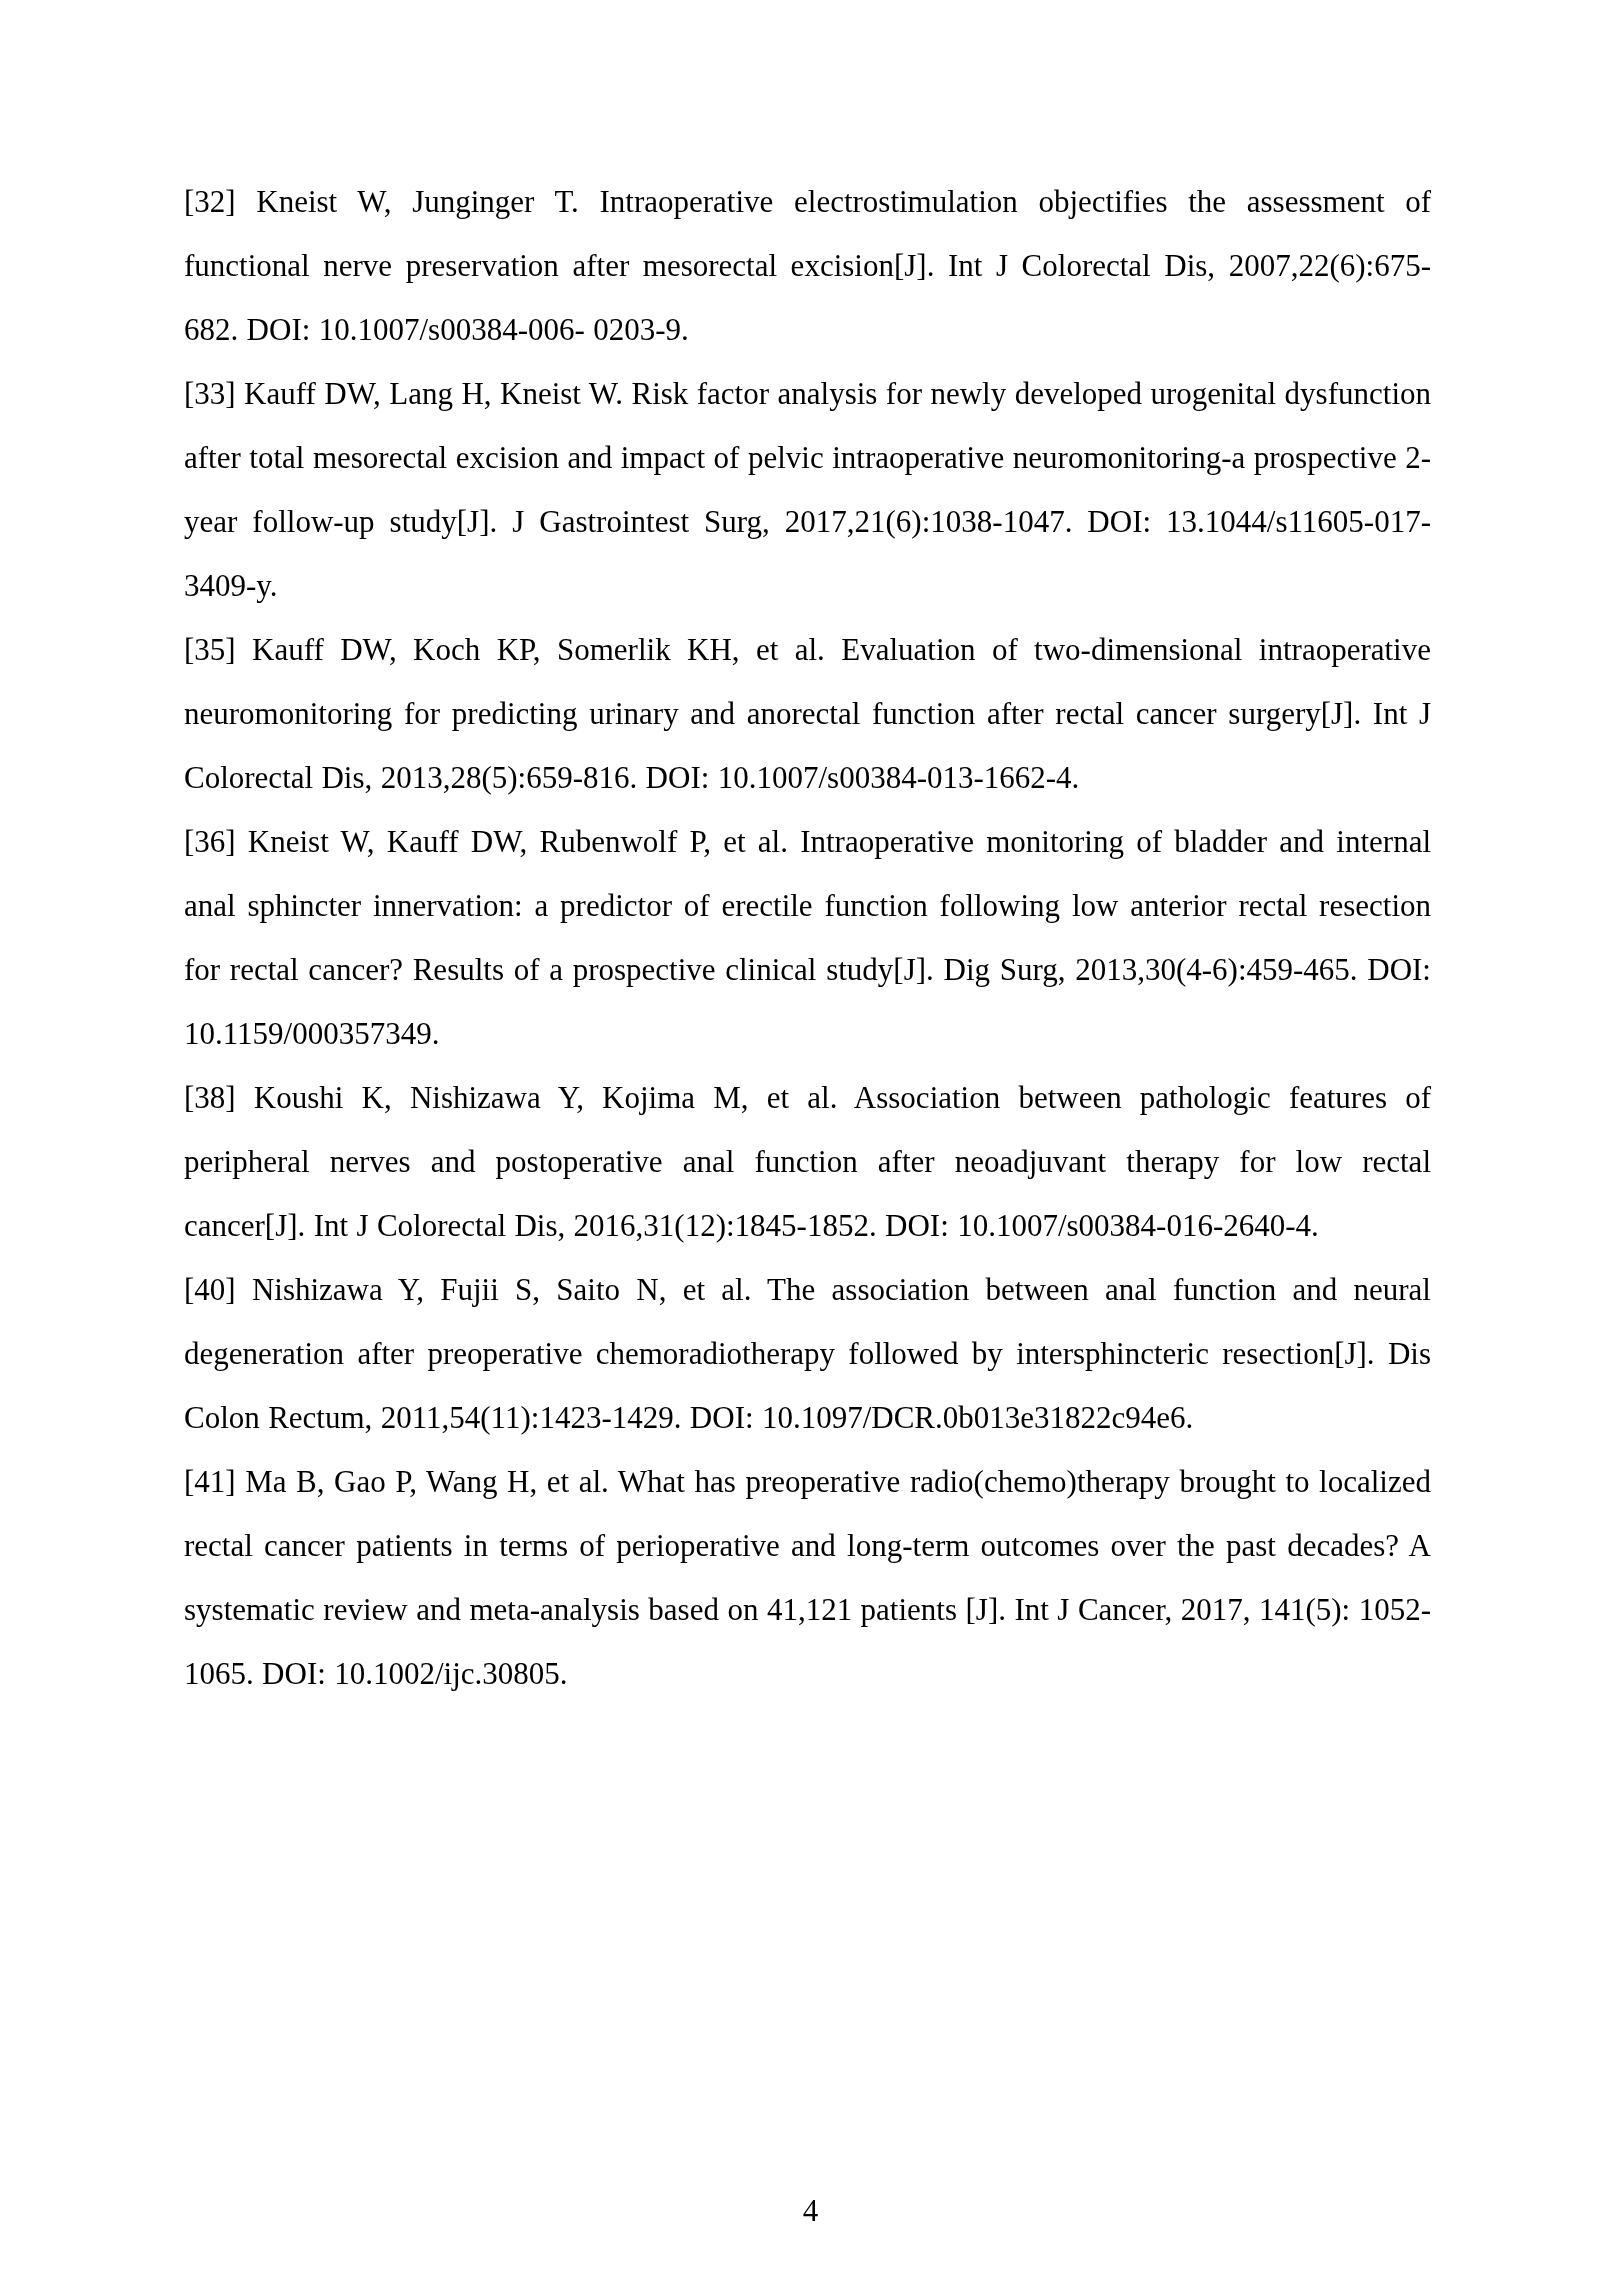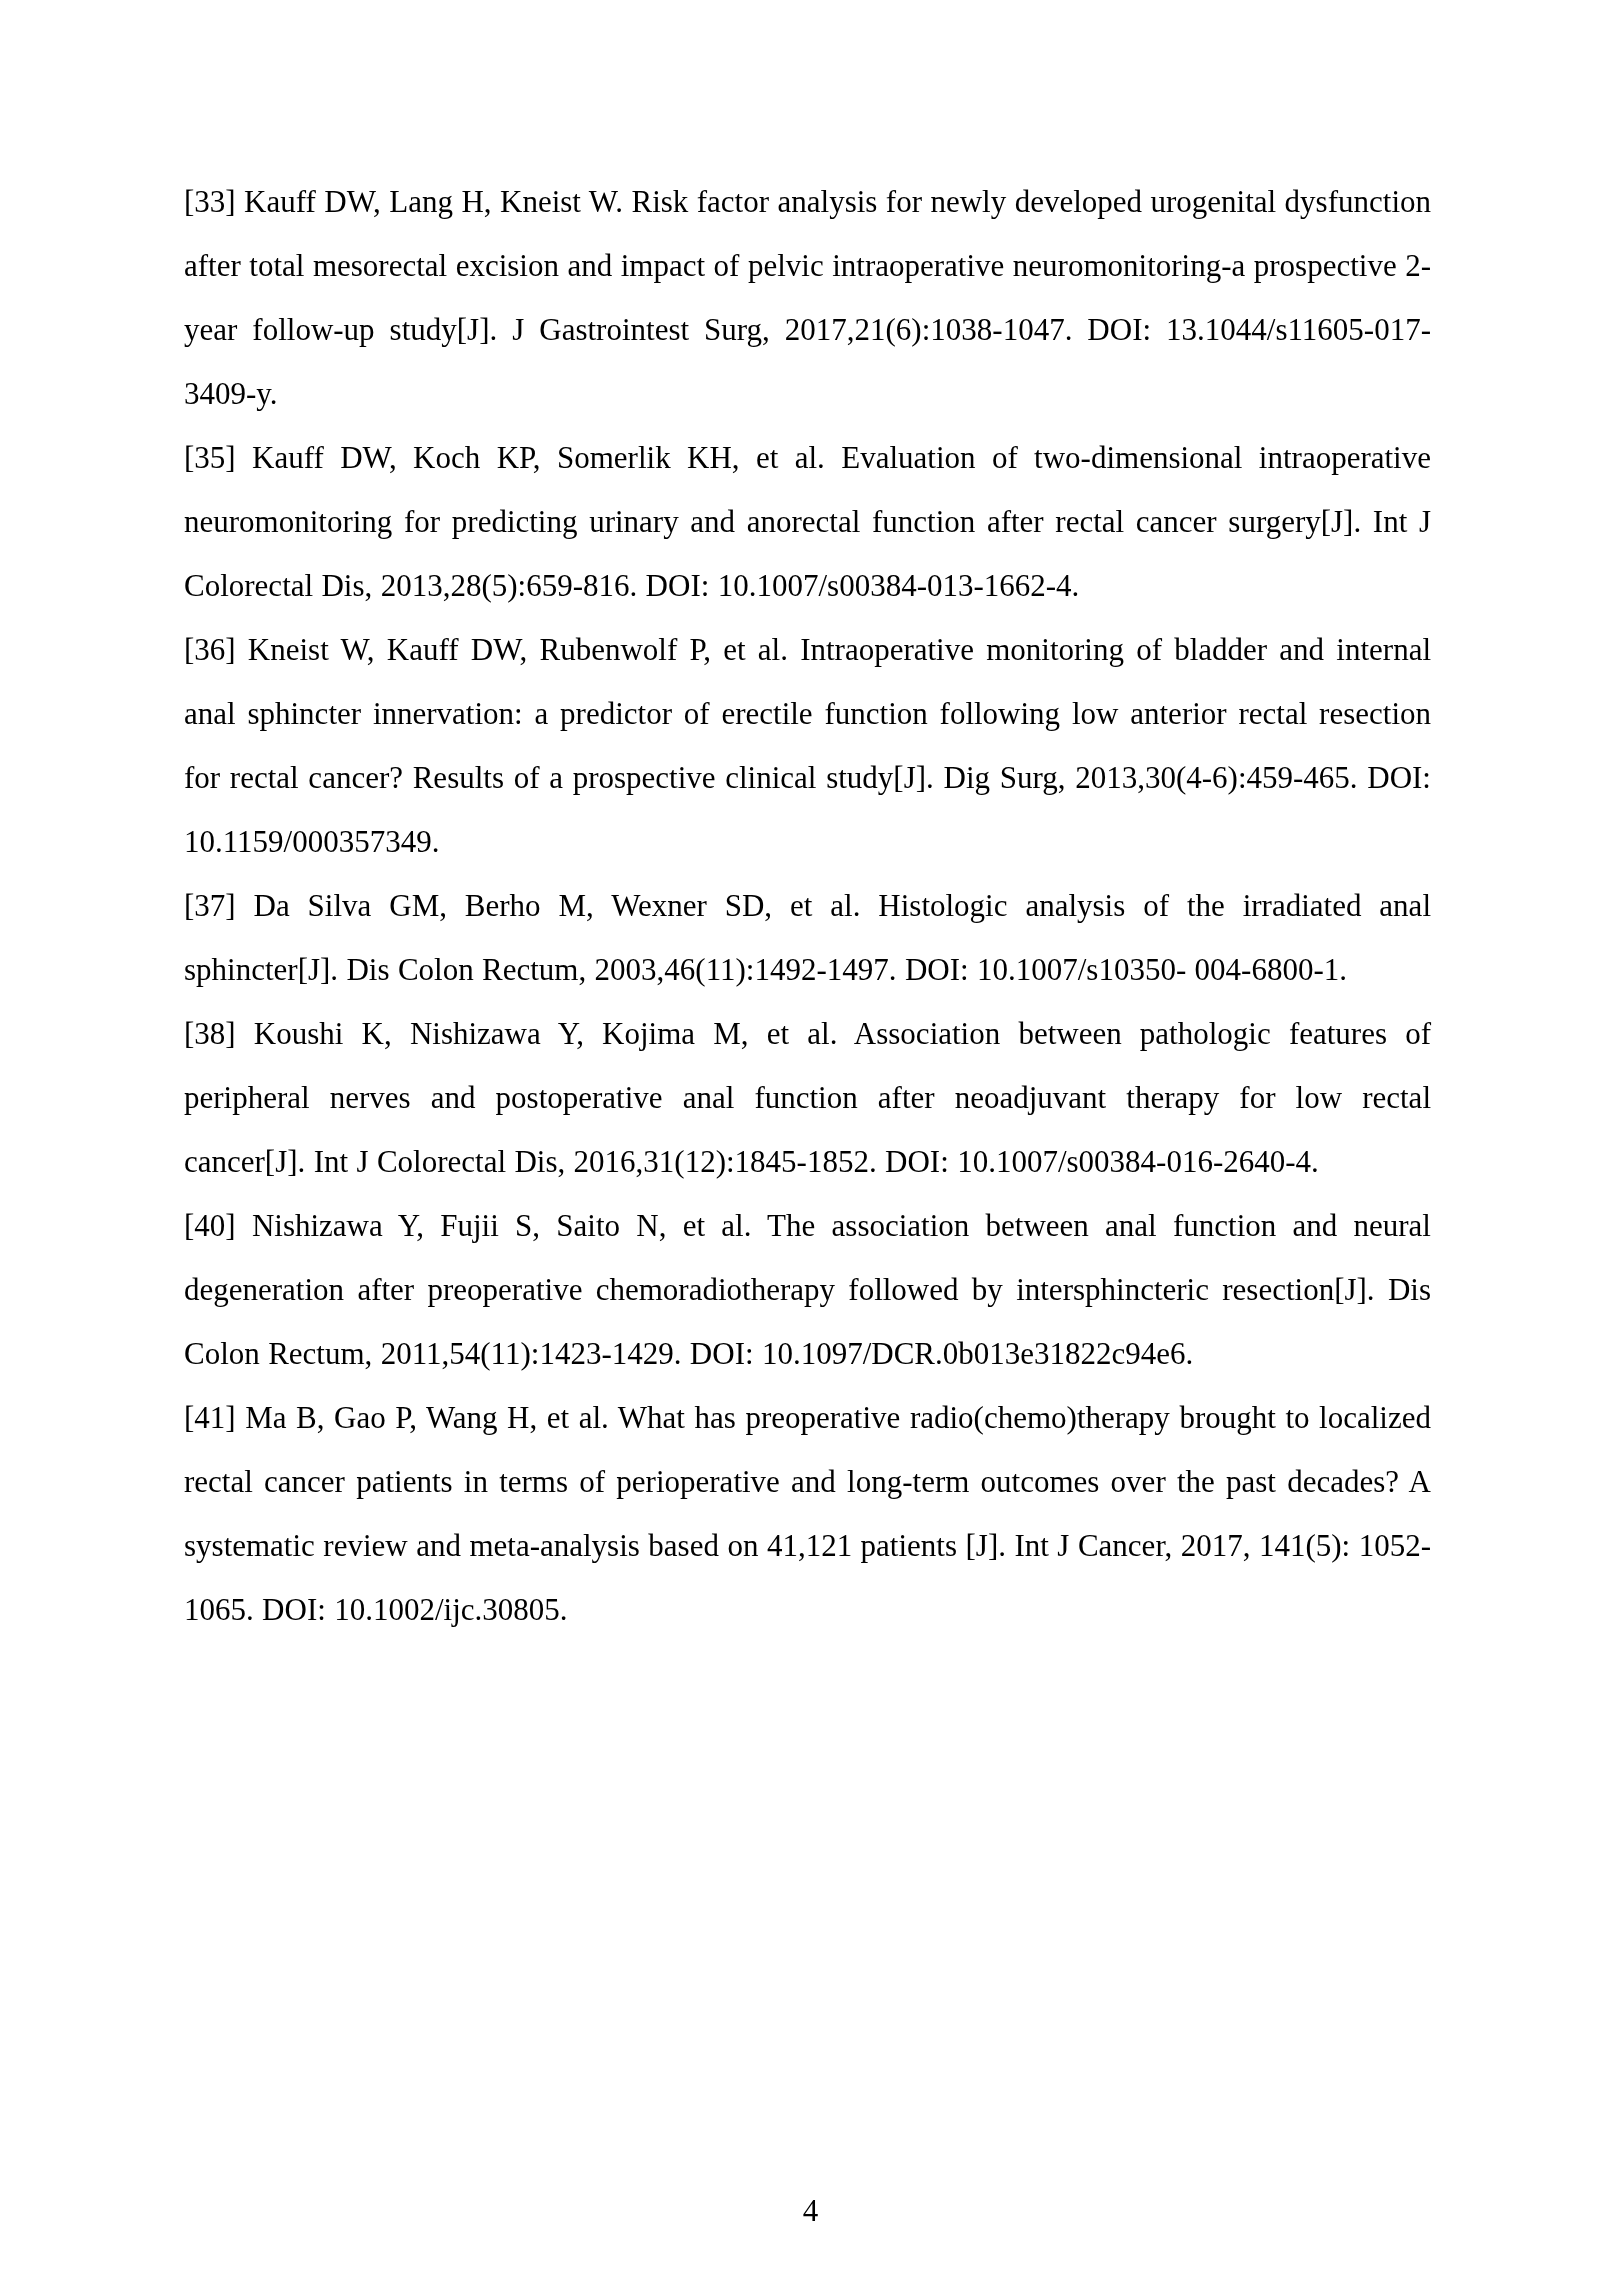--- a/index.html
+++ b/index.html
@@ -39,23 +39,23 @@
     text-align: center;
     line-height: 64px;
     font-size: 31px;
   }
 </style>
 </head>
 <body>
 
 <div class="page">
   <div class="content">
+    <p class="ref">[32] Kneist W, Junginger T. Intraoperative electrostimulation objectifies the assessment of functional nerve preservation after mesorectal excision[J]. Int J Colorectal Dis, 2007,22(6):675-682. DOI: 10.1007/s00384-006- 0203-9.</p>
     <p class="ref">[33] Kauff DW, Lang H, Kneist W. Risk factor analysis for newly developed urogenital dysfunction after total mesorectal excision and impact of pelvic intraoperative neuromonitoring-a prospective 2-year follow-up study[J]. J Gastrointest Surg, 2017,21(6):1038-1047. DOI: 13.1044/s11605-017-3409-y.</p>
     <p class="ref">[35] Kauff DW, Koch KP, Somerlik KH, et al. Evaluation of two-dimensional intraoperative neuromonitoring for predicting urinary and anorectal function after rectal cancer surgery[J]. Int J Colorectal Dis, 2013,28(5):659-816. DOI: 10.1007/s00384-013-1662-4.</p>
     <p class="ref">[36] Kneist W, Kauff DW, Rubenwolf P, et al. Intraoperative monitoring of bladder and internal anal sphincter innervation: a predictor of erectile function following low anterior rectal resection for rectal cancer? Results of a prospective clinical study[J]. Dig Surg, 2013,30(4-6):459-465. DOI: 10.1159/000357349.</p>
-    <p class="ref">[37] Da Silva GM, Berho M, Wexner SD, et al. Histologic analysis of the irradiated anal sphincter[J]. Dis Colon Rectum, 2003,46(11):1492-1497. DOI: 10.1007/s10350- 004-6800-1.</p>
     <p class="ref">[38] Koushi K, Nishizawa Y, Kojima M, et al. Association between pathologic features of peripheral nerves and postoperative anal function after neoadjuvant therapy for low rectal cancer[J]. Int J Colorectal Dis, 2016,31(12):1845-1852. DOI: 10.1007/s00384-016-2640-4.</p>
     <p class="ref">[40] Nishizawa Y, Fujii S, Saito N, et al. The association between anal function and neural degeneration after preoperative chemoradiotherapy followed by intersphincteric resection[J]. Dis Colon Rectum, 2011,54(11):1423-1429. DOI: 10.1097/DCR.0b013e31822c94e6.</p>
     <p class="ref">[41] Ma B, Gao P, Wang H, et al. What has preoperative radio(chemo)therapy brought to localized rectal cancer patients in terms of perioperative and long-term outcomes over the past decades? A systematic review and meta-analysis based on 41,121 patients [J]. Int J Cancer, 2017, 141(5): 1052-1065. DOI: 10.1002/ijc.30805.</p>
   </div>
   <div class="page-number">4</div>
 </div>
 
 
 </body></html>

